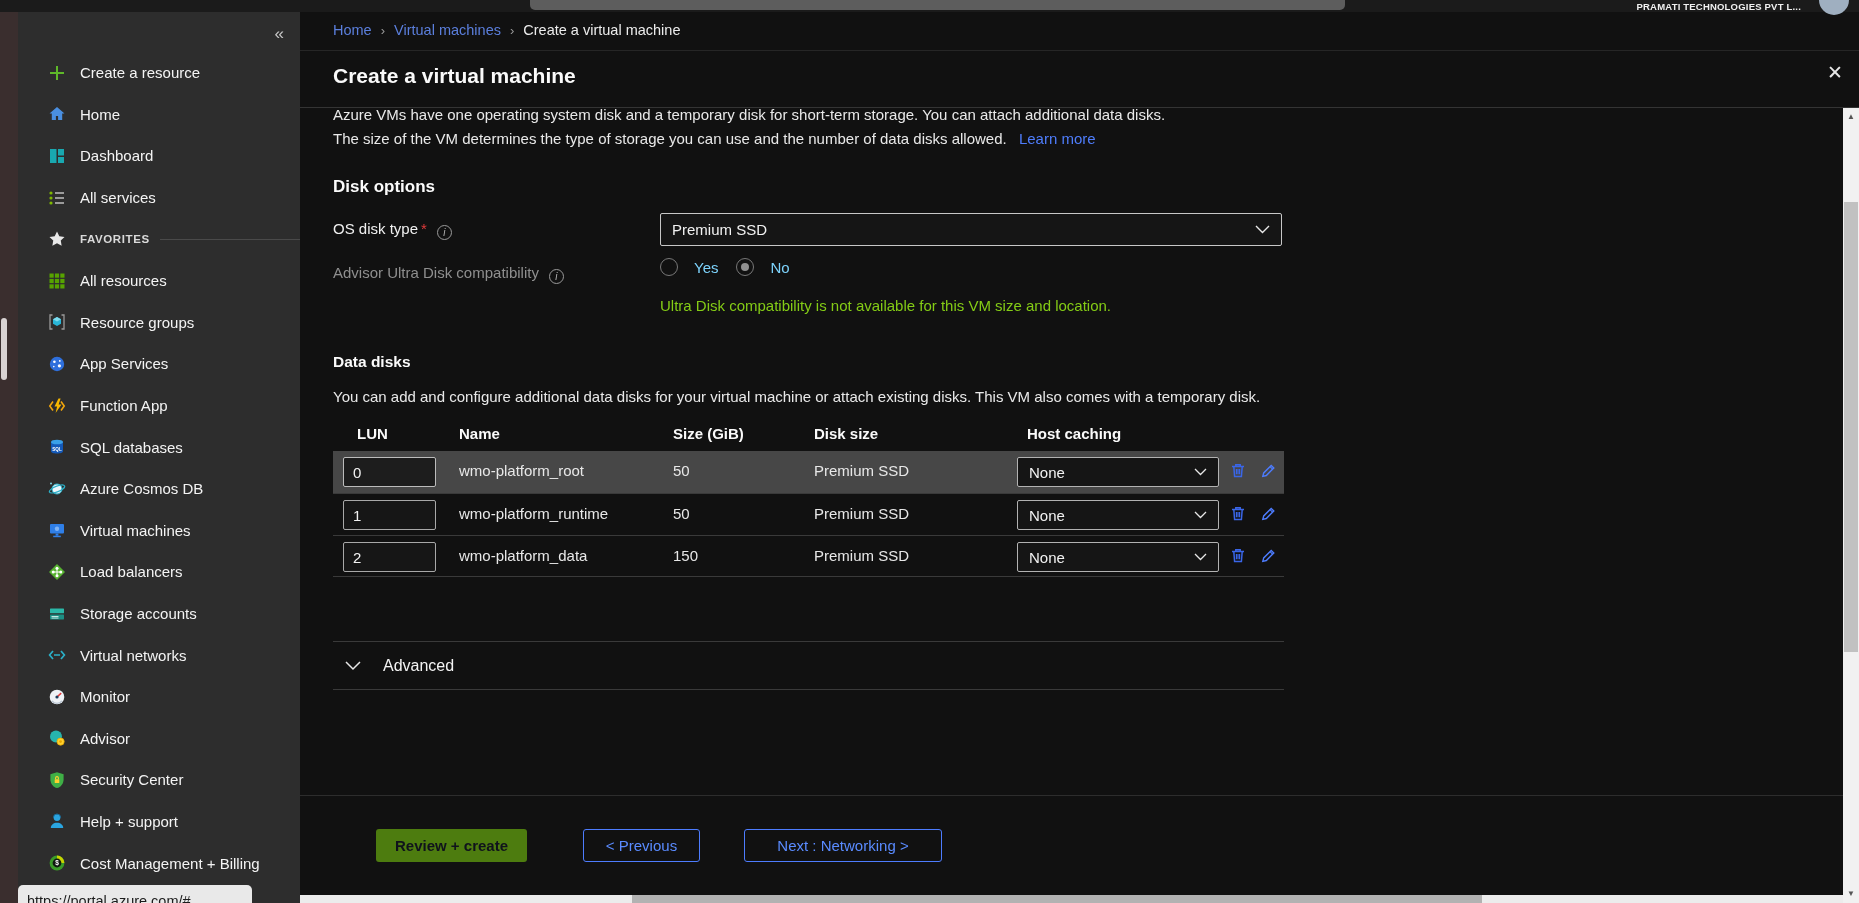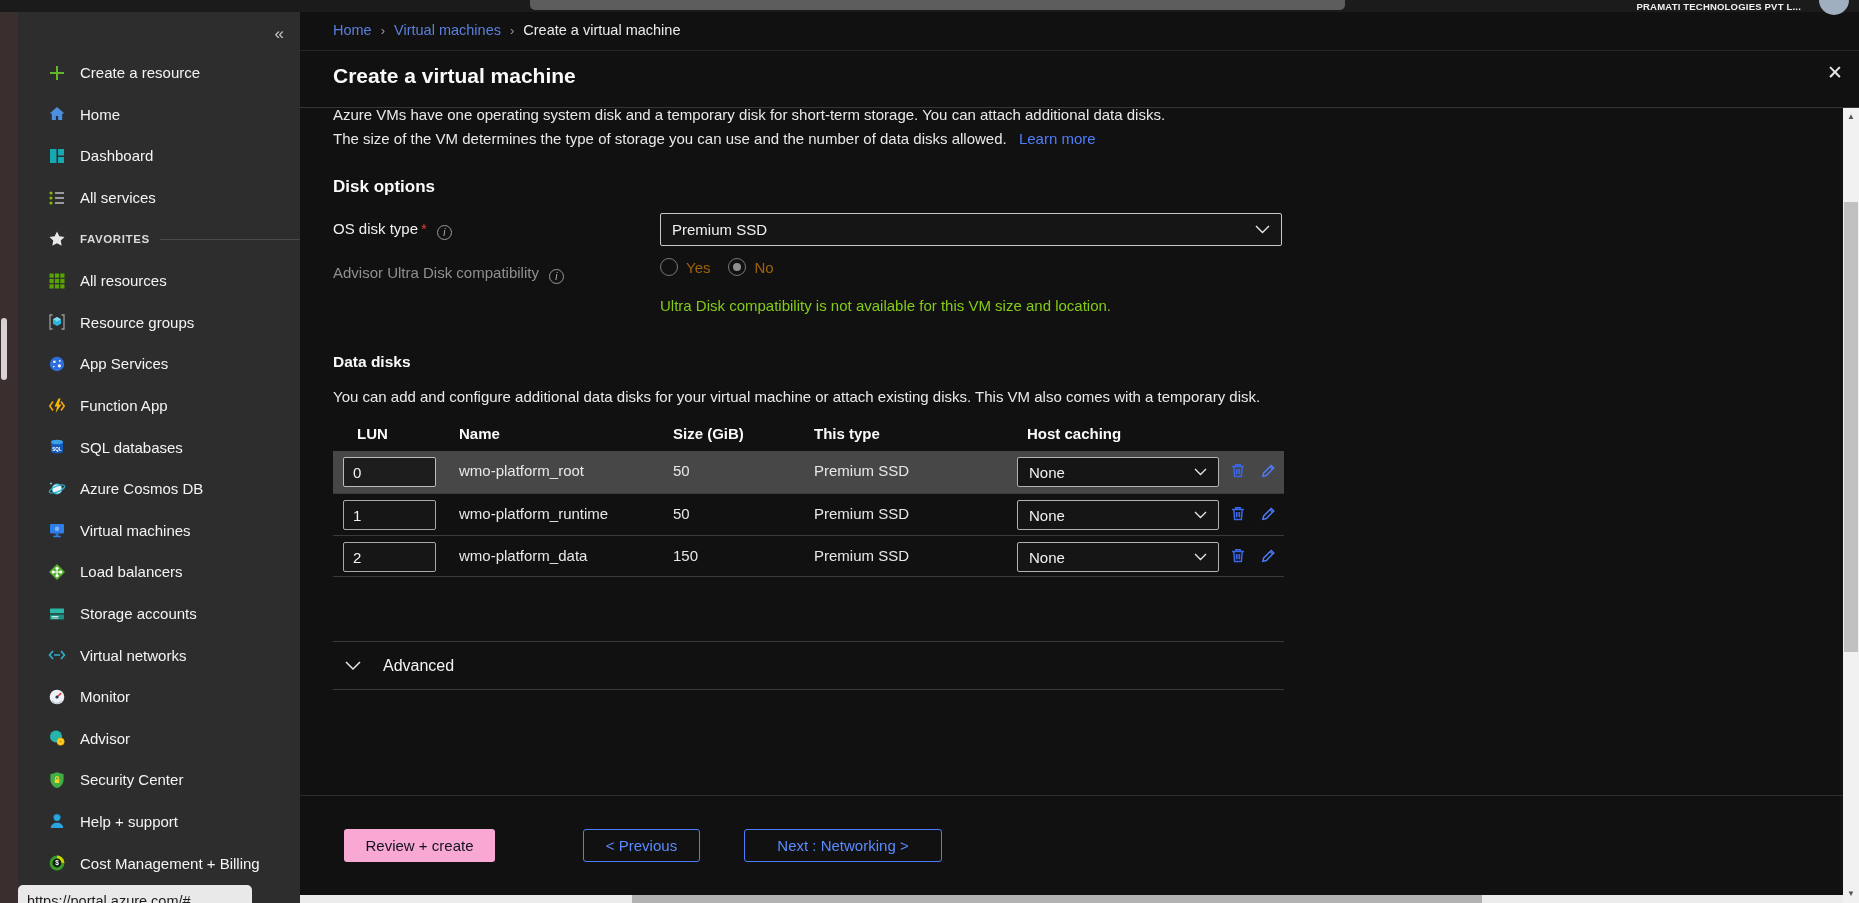--- a/index.html
+++ b/index.html
@@ -44,21 +44,21 @@
   .os-row{position:relative;margin-top:16px;height:33px}
   .field-label{position:absolute;left:0;top:7px;color:#f0f0f0}
   .req{color:#e03b3b;margin-left:3px}
   .info{display:inline-block;width:15px;height:15px;border:1px solid #9a9a9a;border-radius:50%;color:#b4b4b4;font-size:10px;line-height:14px;text-align:center;font-style:italic;margin-left:10px;vertical-align:-2px;cursor:pointer}
   .select{position:absolute;display:flex;align-items:center;justify-content:space-between;background:#151515;border:1px solid #c7c7c7;border-radius:2px;padding:0 11px;color:#f2f2f2;cursor:pointer}
   .os-select{left:327px;top:0;width:622px;height:33px}
   .chev svg{display:block}
   .ultra-row{position:relative;margin-top:11px;height:26px}
   .dim{color:#8f8f8f}
   .radios{position:absolute;left:327px;top:1px;display:flex;align-items:center;gap:18px}
-  .radio{display:flex;align-items:center;gap:8px;color:#a16207}
+  .radio{display:flex;align-items:center;gap:16px;color:#7dd3fc}
   .rdot{width:18px;height:18px;border:1.5px solid #787878;border-radius:50%;display:flex;align-items:center;justify-content:center;background:transparent}
   .rdot.on::after{content:"";width:8px;height:8px;border-radius:50%;background:#8f8f8f}
   .ultra-msg{margin-left:327px;margin-top:12px;color:#84cc16;line-height:22px}
   .dd-head{margin-top:36px;font-size:15.5px;font-weight:700;color:#fbfbfb}
   .dd-desc{margin-top:14px;width:968px;line-height:24px;color:#e9e9e9}
 
   .dtable{position:relative;margin-top:12px;width:951px}
   .thead{position:relative;height:30px;font-weight:700;color:#fafafa}
   .th{position:absolute;top:4px}
   .row{position:relative;height:42px}
@@ -78,21 +78,21 @@
   .links-row{margin-top:16px;display:flex;align-items:center;gap:37px}
   .create-link{border:1px dashed #3e8edb;padding:2px 5px;color:#4f7dfb;cursor:pointer}
   .attach-link{color:#4f7dfb;cursor:pointer}
 
   .advanced{margin-top:64px;height:49px;width:951px;border-top:1px solid #3a3a3a;border-bottom:1px solid #3a3a3a;display:flex;align-items:center;gap:22px;cursor:pointer}
   .adv-label{font-size:16px;color:#f4f4f4}
   .adv-chev{margin-left:12px;display:flex}
 
   .footerbar{position:absolute;left:0;top:783px;right:16px;height:100px;border-top:1px solid #2d2d2d}
   .btn{position:absolute;top:33px;height:33px;border-radius:3px;font-size:15px;display:flex;align-items:center;justify-content:center;cursor:pointer;font-family:"Liberation Sans",sans-serif}
-  .btn-primary{left:44px;width:151px;background:#f9a8d4;color:#10131c;font-weight:400;border:none}
+  .btn-primary{left:76px;width:151px;background:#4d7c0f;color:#10131c;font-weight:700;border:none}
   .btn-secondary{background:transparent;border:1px solid #4d7cfe;color:#5a8bff}
   .btn-prev{left:283px;width:117px}
   .btn-next{left:444px;width:198px}
 
   
   .vscroll{position:absolute;right:0;top:96px;width:16px;bottom:0;background:#f1f1f1;z-index:10}
   .v-arrow{position:absolute;left:0;width:16px;height:14px;color:#555;font-size:8px;text-align:center;line-height:14px;cursor:pointer}
   .v-arrow.up{top:2px}
   .v-arrow.down{bottom:2px}
   .v-thumb{position:absolute;left:1px;top:94px;width:14px;height:450px;background:#c1c1c1;cursor:pointer}
@@ -419,21 +419,21 @@
       <div class="ultra-msg">Ultra Disk compatibility is not available for this VM size and location.</div>
 
       <div class="dd-head">Data disks</div>
       <div class="dd-desc">You can add and configure additional data disks for your virtual machine or attach existing disks. This VM also comes with a temporary disk.</div>
 
       <div class="dtable">
         <div class="thead">
           <span class="th" style="left:24px">LUN</span>
           <span class="th" style="left:126px">Name</span>
           <span class="th" style="left:340px">Size (GiB)</span>
-          <span class="th" style="left:481px">This type</span>
+          <span class="th" style="left:481px">Disk size</span>
           <span class="th" style="left:694px">Host caching</span>
         </div>
 
         <div class="row hl">
           <input class="c-lun" value="0" style="">
           <span class="c-name">wmo-platform_root</span>
           <span class="c-size">50</span>
           <span class="c-type">Premium SSD</span>
           <div class="select host-select">
             <span>None</span>

